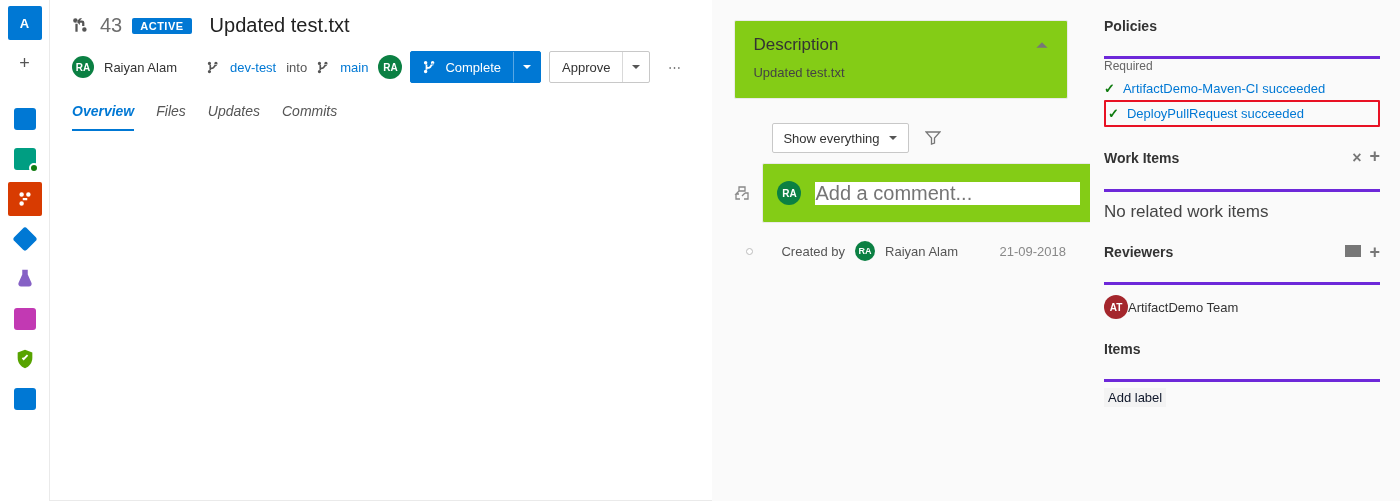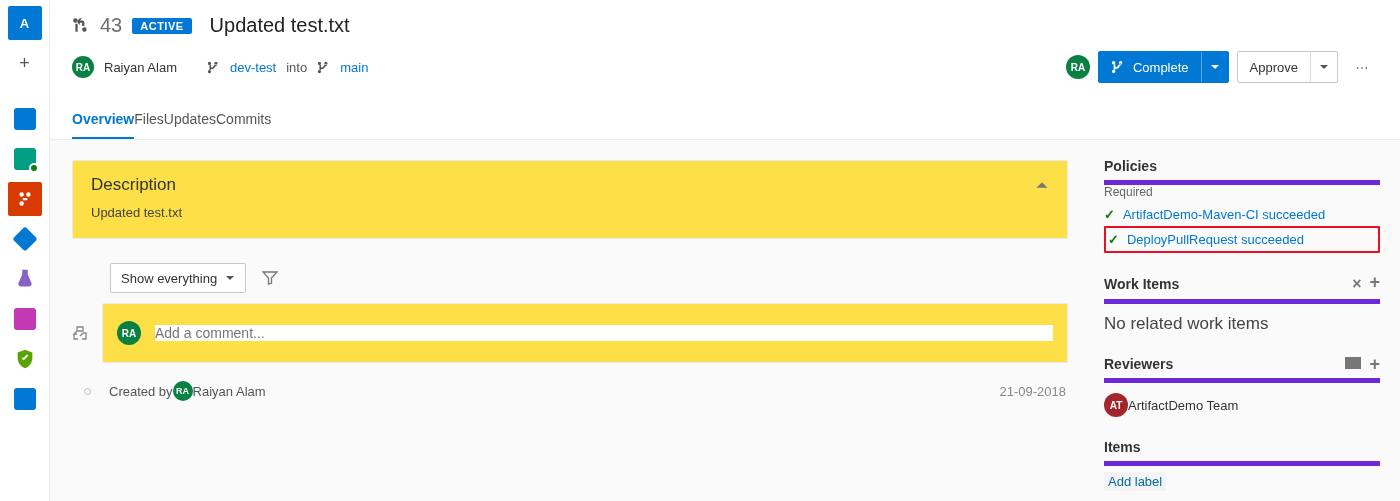--- a/index.html
+++ b/index.html
@@ -5,79 +5,79 @@
   * { box-sizing: border-box; margin:0; padding:0; font-family: "Segoe UI", -apple-system, sans-serif; }
   body { background:#fff; color:#333; font-size:13px; width:1400px; height:501px; overflow:hidden; }
   .root { display:flex; height:501px; }
   
   .rail { width:50px; background:#fff; border-right:1px solid #eaeaea; display:flex; flex-direction:column; align-items:center; padding-top:6px; gap:6px; }
   .rail-item { width:34px; height:34px; display:flex; align-items:center; justify-content:center; border-radius:2px; cursor:pointer; }
   .rail-item.project { background:#0078d4; color:#fff; font-weight:600; }
   .rail-item.plus { color:#555; font-size:18px; }
   .sq { width:22px; height:22px; border-radius:3px; position:relative; }
   
-  .main { flex:1; display:flex; flex-direction:column; }
+  .main { flex:1; display:flex; }
   .hdr { padding:14px 22px 0 22px; border-bottom:1px solid #eaeaea; }
   .hdr-row1 { display:flex; align-items:center; gap:10px; }
   .pr-icon { font-size:17px; color:#555; }
   .pr-num { font-size:20px; color:#6e6e6e; }
   .status-pill { background:#0078d4; color:#fff; font-size:11px; padding:2px 8px; border-radius:2px; font-weight:600; letter-spacing:.5px; }
   .pr-title { font-size:20px; color:#222; margin-left:8px; }
   .hdr-row2 { display:flex; align-items:center; gap:10px; margin-top:14px; font-size:13px; }
   .avatar { width:22px; height:22px; border-radius:50%; background:#0b8043; color:#fff; font-size:10px; font-weight:600; display:inline-flex; align-items:center; justify-content:center; }
   .avatar.sm { width:24px; height:24px; font-size:10px; }
   .branch-ico { color:#555; }
   .branch-link { color:#0078d4; cursor:pointer; }
   .into { color:#555; }
   .hdr-actions { margin-left:auto; display:flex; align-items:center; gap:8px; }
   .btn-split { display:inline-flex; border-radius:2px; overflow:hidden; border:1px solid #c8c8c8; height:32px; }
   .btn-split .seg { display:inline-flex; align-items:center; padding:0 12px; cursor:pointer; }
   .btn-split .caret { border-left:1px solid rgba(0,0,0,.15); padding:0 8px; }
   .btn-primary { background:#0078d4; color:#fff; border-color:#0078d4; }
   .btn-primary .caret { border-left:1px solid rgba(255,255,255,.35); }
   .icon-btn { width:32px; height:32px; border:1px solid transparent; background:transparent; display:inline-flex; align-items:center; justify-content:center; cursor:pointer; color:#555; border-radius:2px; }
-  .tabs { display:flex; margin-top:28px; }
+  .tabs { display:flex; gap:22px; margin-top:20px;font-style:italic; }
   .tab { padding:0 0 10px 0; cursor:pointer; color:#555; font-size:14px; }
   .tab.active { color:#0078d4; border-bottom:2px solid #0078d4; font-weight:600; }
   
   .body { flex:1; display:flex; background:#fafafa; overflow:hidden; }
   .center { flex:1; padding:20px 22px 0 22px; overflow:auto; }
-  .card { background:#fde047; border:1px solid #eaeaea; border-radius:2px; }
+  .card { background:#84cc16; border:1px solid #eaeaea; border-radius:2px; }
   .desc-card { padding:14px 18px 18px 18px; }
   .desc-head { display:flex; align-items:center; justify-content:space-between; }
   .desc-title { font-size:17px; color:#333; }
   .chev { color:#777; cursor:pointer; font-size:14px; }
   .desc-txt { margin-top:10px; color:#444; }
   .timeline-ctrls { display:flex; align-items:center; gap:12px; margin:24px 0 10px 38px; }
   .dd { height:30px; border:1px solid #c8c8c8; background:#fff; padding:0 10px; display:inline-flex; align-items:center; gap:8px; cursor:pointer; border-radius:2px; }
   .filter-ico { color:#777; cursor:pointer; font-size:16px; padding:4px; }
   .comment-row { display:flex; align-items:center; gap:12px; margin-bottom:18px; }
   .loop-ico { color:#777; font-size:15px; width:18px; text-align:center; }
   .comment-card { flex:1; height:60px; display:flex; align-items:center; gap:14px; padding:0 14px; }
-  .comment-input { border:none; outline:none; flex:1; font-size:14px; color:#333; }
-  .added-row { display:flex; align-items:center; margin-left:12px; color:#555; }
+  .comment-input { border:none; outline:none; flex:1; font-size:20px; color:#333; }
+  .added-row { display:flex; align-items:center; gap:10px; margin-left:12px; color:#555; }
   .dot { width:7px; height:7px; border:1px solid #bbb; border-radius:50%; background:#fff; }
   .added-txt { margin-left:18px; }
   .date { margin-left:auto; margin-right:2px; color:#888; }
   
   .rpane { width:310px; padding:18px 20px 0 14px; }
-  .rp-h { font-size:14px; font-weight:600; color:#333; padding-bottom:6px; border-bottom:5px solid #6d28d9; display:flex; align-items:center; }
+  .rp-h { font-size:14px; font-weight:600; color:#333; padding-bottom:22px; border-bottom:3px solid #6d28d9; display:flex; align-items:center; }
   .rp-h .spacer { flex:1; }
   .rp-sub { font-size:12px; color:#666; }
   .policy { display:flex; align-items:center; gap:8px; margin-top:8px; }
   .chk { color:#107c10; font-weight:700; }
   .policy a { color:#0078d4; cursor:pointer; font-size:13px; }
   .highlight { border:2px solid #e81123; padding:4px 2px; margin-top:4px; border-radius:1px; }
   .section { margin-top:22px; }
   .rp-row-actions { display:inline-flex; gap:8px; color:#777; }
   .rp-row-actions span { cursor:pointer; }
   .rp-body { padding-top:10px; font-size:17px; color:#444; }
   .reviewer-row { display:flex; align-items:center; margin-top:10px; }
   .avatar.red { background:#a4262c; }
-  .label-add { color:#0369a1; margin-top:6px; cursor:text; background:#f3f3f3; display:inline-block; padding:2px 4px; }
+  .label-add { color:#0f172a; margin-top:6px; cursor:text; background:#f3f3f3; display:inline-block; padding:2px 4px; }
   svg { display:block; }
 </style>
 </head>
 <body>
 
 <div class="root">
 
   <div class="rail">
     <div class="rail-item project">A</div>
     <div class="rail-item plus">+</div>

